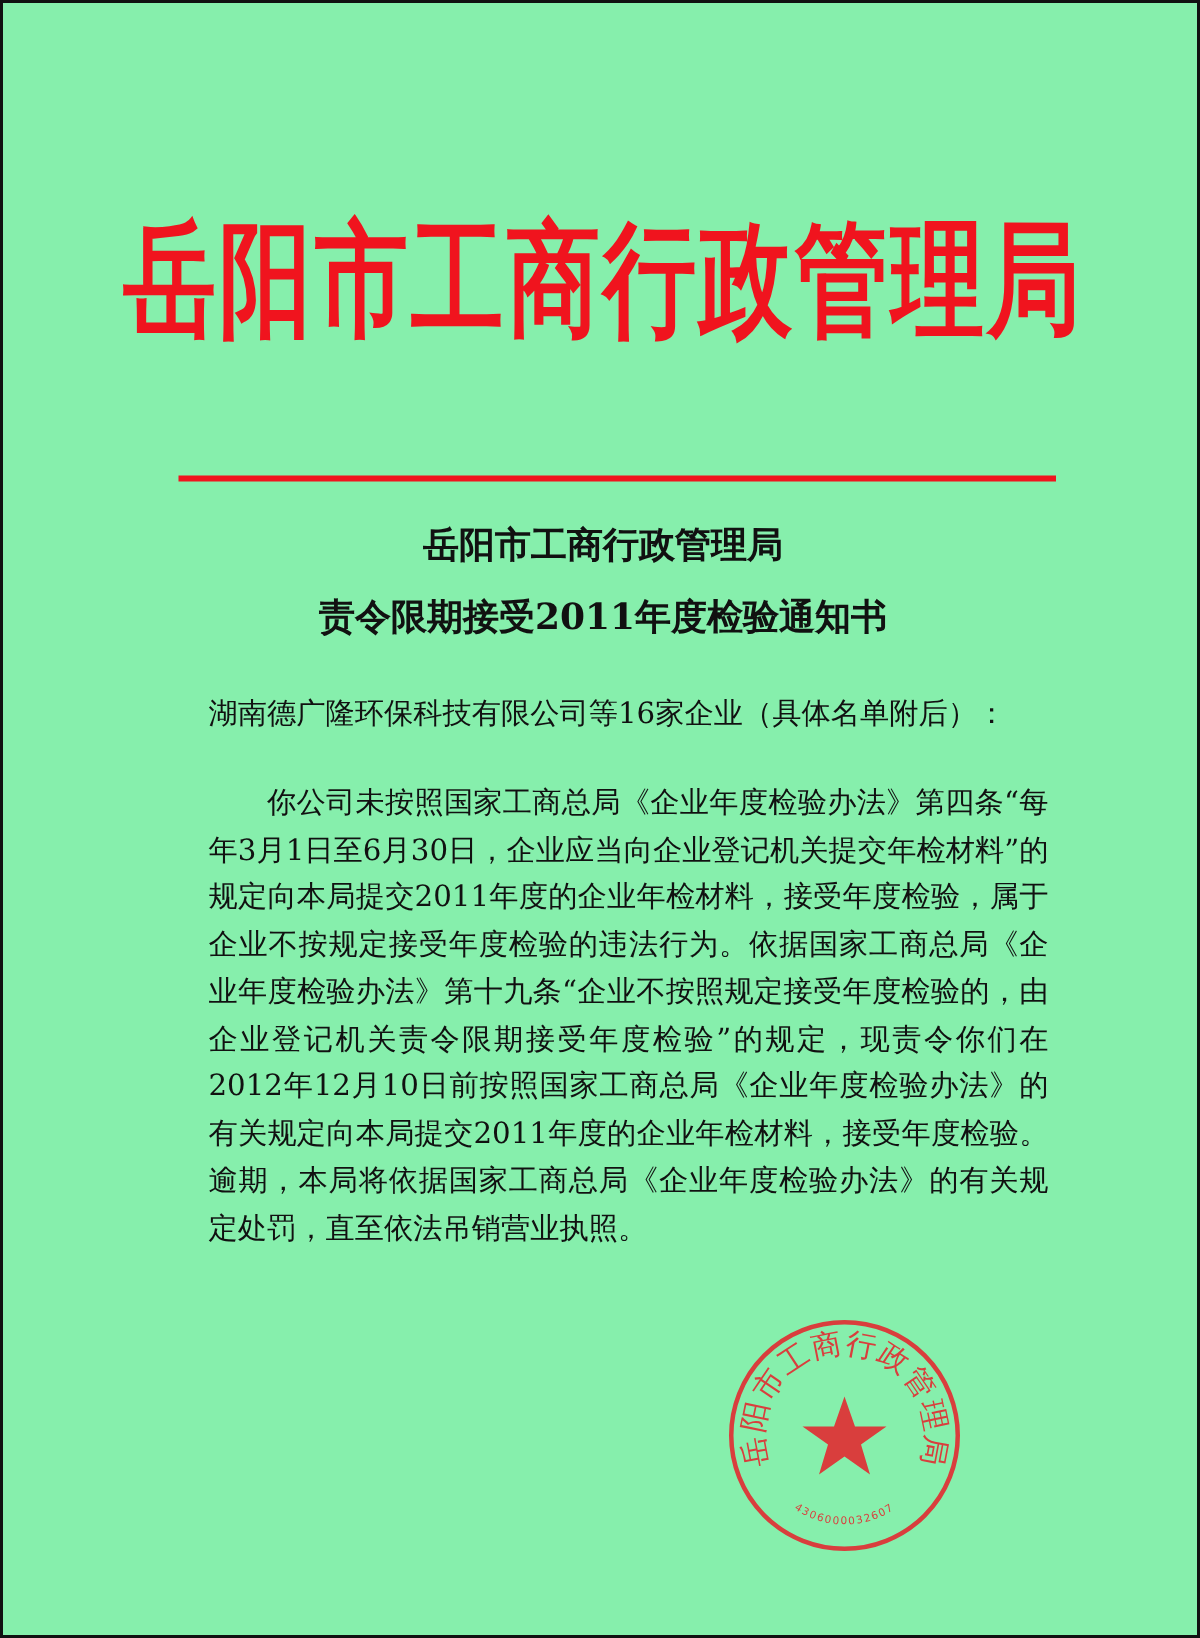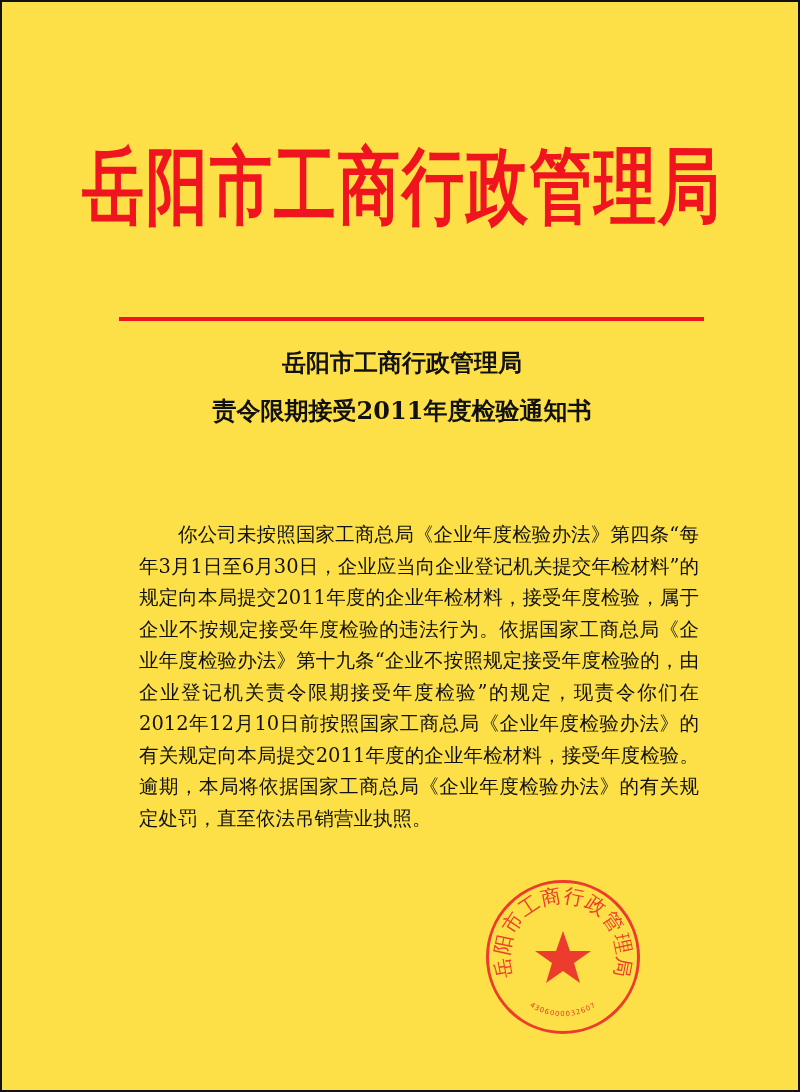--- a/index.html
+++ b/index.html
@@ -1,19 +1,19 @@
 <!DOCTYPE html>
 <html><head>
 <meta charset="utf-8">
 <style>
   html, body { margin: 0; padding: 0; background: #fff; }
   body { width: 800px; height: 1092px; position: relative; overflow: hidden; }
   .page {
     position: absolute; left: 0; top: 0; width: 796px; height: 1088px;
-    border: 2px solid #111; background: #fde047;
+    border: 2px solid #111; background: #86efac;
   }
   .masthead {
     position: absolute; left: 0; width: 800px; top: 128px; text-align: center;
     color: #f0141e; font-family: "DejaVu Serif", serif; font-weight: bold;
     font-size: 62px; letter-spacing: 2px; transform: scaleY(1.35);
     transform-origin: top center;
   }
   .red-rule {
     position: absolute; left: 117px; top: 315px; width: 585px; height: 4px;
     background: #f0141e;
@@ -45,20 +45,21 @@
 </head>
 <body>
 
 <div class="page">
   <div class="masthead">岳阳市工商行政管理局</div>
   <div class="red-rule"></div>
 
   <div class="doc-title t1">岳阳市工商行政管理局</div>
   <div class="doc-title t2">责令限期接受2011年度检验通知书</div>
 
+  <div class="body-text addressee">湖南德广隆环保科技有限公司等16家企业（具体名单附后）：</div>
   <div class="body-text para">你公司未按照国家工商总局《企业年度检验办法》第四条“每年3月1日至6月30日，企业应当向企业登记机关提交年检材料”的规定向本局提交2011年度的企业年检材料，接受年度检验，属于企业不按规定接受年度检验的违法行为。依据国家工商总局《企业年度检验办法》第十九条“企业不按照规定接受年度检验的，由企业登记机关责令限期接受年度检验”的规定，现责令你们在2012年12月10日前按照国家工商总局《企业年度检验办法》的有关规定向本局提交2011年度的企业年检材料，接受年度检验。逾期，本局将依据国家工商总局《企业年度检验办法》的有关规定处罚，直至依法吊销营业执照。</div>
 
   <div class="seal">
     <svg width="148" height="148" viewBox="0 0 148 148">
       <defs>
         <path id="sealArc" d="M 22 88 A 54 54 0 1 1 126 88" fill="none"></path>
         <path id="codeArc" d="M 34 118 A 60 60 0 0 0 114 118" fill="none"></path>
       </defs>
       <text font-family="DejaVu Serif, serif" font-size="20" fill="#e8202a" letter-spacing="1">
         <textPath href="#sealArc" startOffset="50%" text-anchor="middle">岳阳市工商行政管理局</textPath>

